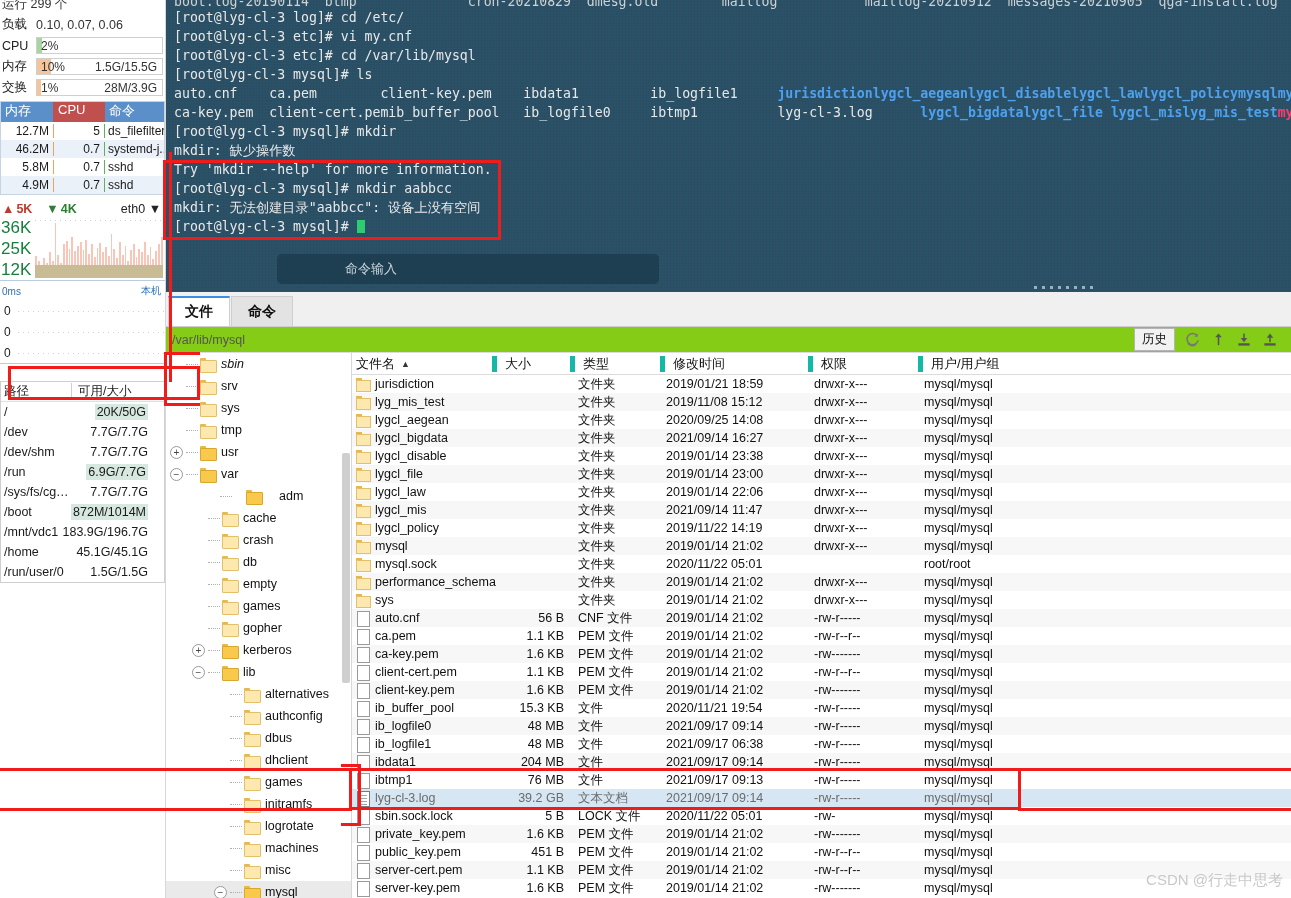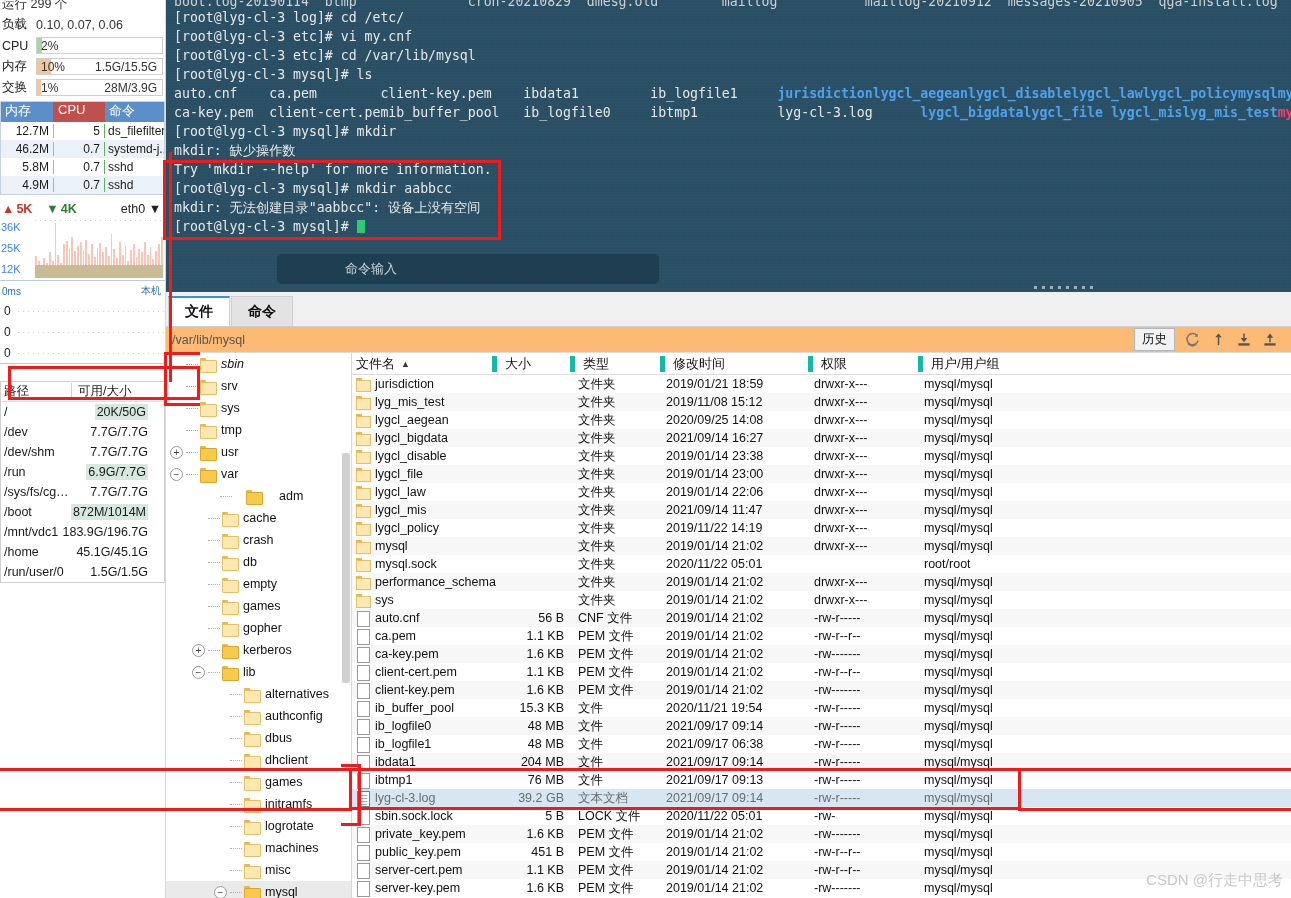--- a/index.html
+++ b/index.html
@@ -44,21 +44,21 @@
                border-left:1px solid #f0a060; border-right:1px solid #60b060; }
   .ptrow .c3 { flex:1; padding-left:3px; overflow:hidden; white-space:nowrap; }
 
   
   .netbar { display:flex; align-items:center; height:19px; margin-top:4px; font-size:12.5px; }
   .netbar .up { color:#c0392b; font-weight:bold; padding-left:2px; }
   .netbar .down { color:#2e7d32; font-weight:bold; padding-left:14px; }
   .netbar .iface { margin-left:auto; padding-right:4px; color:#222; }
   .graph-box { position:relative; height:63px; border-bottom:1px solid #bcd; }
   .graph-axis { position:absolute; left:1px; top:0; width:34px; }
-  .graph-axis div { font-size:11px; color:#3b82f6; height:21px; line-height:19px; }
+  .graph-axis div { font-size:17px; color:#15803d; height:21px; line-height:19px; }
   .graph-plot { position:absolute; left:35px; right:2px; top:2px; bottom:2px;
                 background:
                   repeating-linear-gradient(to right,#cfcfcf 0 1px,transparent 1px 5px) ;
                 background-size:100% 1px; background-repeat:repeat-x;
                 background-position:0 0, 0 20px, 0 40px; }
   .bars { position:absolute; left:0; right:0; bottom:0; top:0; display:flex; align-items:flex-end; gap:1px; }
   .bars i { flex:1; background:#f7c6b6; display:block; }
   .ping-head { display:flex; height:20px; align-items:center; font-size:10px; }
   .ping-head .l { color:#2b6fb5; padding-left:2px; }
   .ping-head .r { margin-left:auto; color:#2b6fb5; padding-right:4px; }
@@ -112,21 +112,21 @@
 
   
   .fb { position:absolute; left:166px; top:292px; width:1125px; height:606px; background:#fff; }
   .tabstrip { height:35px; background:#f0f0f0; border-bottom:1px solid #cfcfcf;
               display:flex; align-items:flex-end; padding-left:2px; }
   .tab { height:30px; min-width:62px; padding:0 16px; display:flex; align-items:center;
          justify-content:center; font-size:14px; font-weight:bold; color:#111;
          background:#e3e3e3; border:1px solid #cfcfcf; border-bottom:none; margin-right:1px; }
   .tab.active { background:#fff; border-top:2px solid #3a8ee6; }
   .pathbar { height:26px; display:flex; align-items:center; border-bottom:1px solid #dcdcdc;
-             background:#fdba74; }
+             background:#84cc16; }
   .pathbar .pbtxt { padding-left:6px; font-size:12.5px; color:#555; flex:1; }
   .histbtn { border:1px solid #b5b5b5; background:#f2f2f2; font-size:12.5px;
              padding:2px 7px; margin-right:6px; color:#111; }
   .ticon { width:22px; height:20px; margin-right:4px; display:flex; align-items:center;
            justify-content:center; }
   .fbbody { display:flex; height:545px; }
   .treepane { width:186px; border-right:1px solid #d8d8d8; position:relative;
               overflow:hidden; background:#fff; }
   .tnode { display:flex; align-items:center; height:22px; font-size:12.5px; color:#111;
            white-space:nowrap; }

